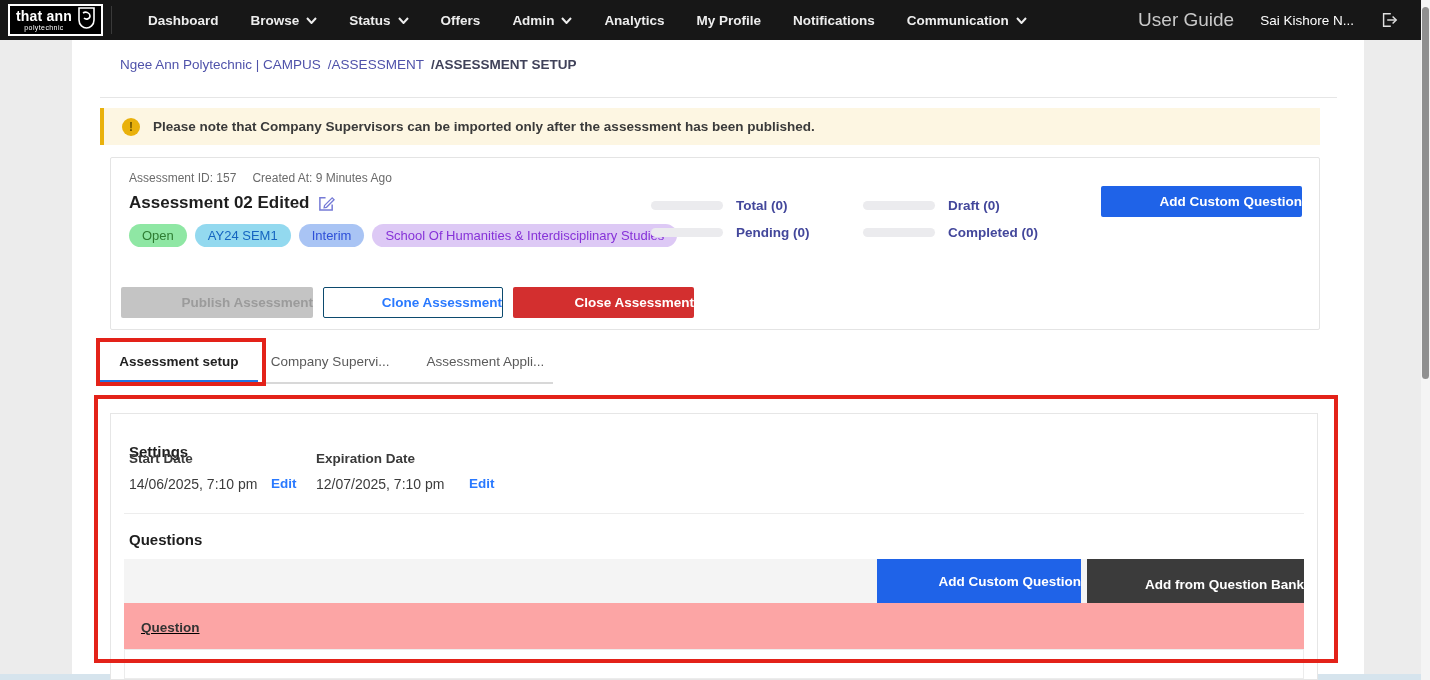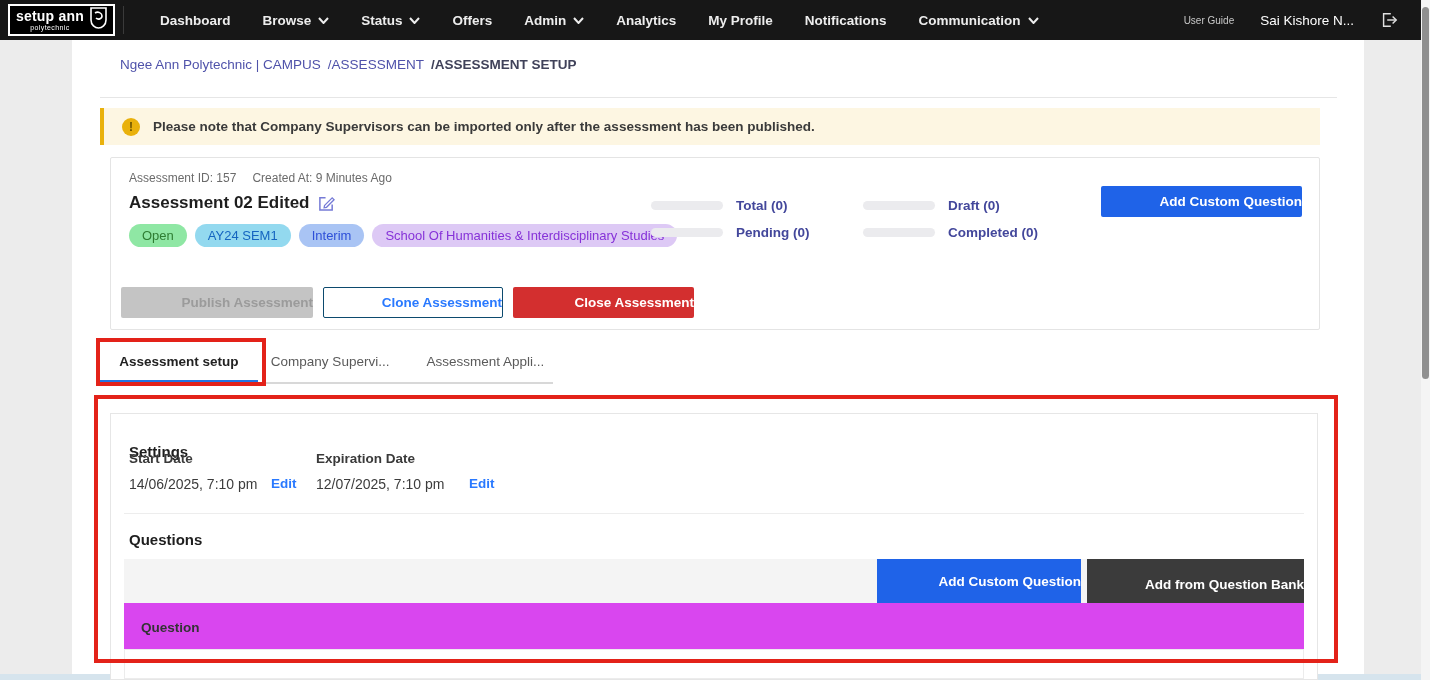--- a/index.html
+++ b/index.html
@@ -10,21 +10,21 @@
   .navbar { position:absolute; left:0; top:0; width:1430px; height:40px; background:#171717; display:flex; align-items:center; z-index:5; }
   .logo-box { margin-left:8px; height:32px; border:2px solid #fff; background:#000; display:flex; align-items:center; padding:2px 6px; gap:6px; }
   .logo-text { color:#fff; line-height:1; text-align:center; }
   .logo-line1 { font-size:14px; font-weight:bold; letter-spacing:.2px; display:block; }
   .logo-line2 { font-size:7px; display:block; margin-top:1px; letter-spacing:.4px; }
   .nav-sep { width:1px; height:28px; background:#3a3a3a; margin-left:8px; }
   .nav-items { display:flex; align-items:center; gap:32px; margin-left:36px; }
   .nav-item { color:#ededed; font-size:13.5px; font-weight:bold; display:flex; align-items:center; gap:7px; cursor:pointer; white-space:nowrap; }
   .chev { width:11px; height:7px; display:inline-block; }
   .nav-right { margin-left:auto; display:flex; align-items:center; gap:26px; margin-right:32px; }
-  .user-guide { color:#c9c9c9; font-size:10px; cursor:pointer; }
+  .user-guide { color:#c9c9c9; font-size:19px; cursor:pointer; }
   .user-name { color:#fff; font-size:13.5px; cursor:pointer; }
   .logout { width:18px; height:18px; cursor:pointer; }
 
   
   .main-panel { position:absolute; left:72px; top:40px; width:1292px; height:640px; background:#fff; }
   .scroll-track { position:absolute; right:0; top:0; width:9px; height:680px; background:#f4f4f4; z-index:6; }
   .scroll-thumb { position:absolute; left:1px; top:7px; width:7px; height:372px; background:#8f8f8f; border-radius:4px; }
   .bottom-band { position:absolute; left:0; top:674px; width:1430px; height:6px; background:#d6e4ed; }
 
   
@@ -86,35 +86,35 @@
   .date-value { position:absolute; top:62px; font-size:14px; color:#3c3c3c; }
   .val-start { left:18px; }
   .val-exp { left:205px; }
   .edit-link { position:absolute; top:62px; font-size:13.5px; font-weight:bold; color:#2979ff; cursor:pointer; }
   .edit-1 { left:160px; }
   .edit-2 { left:358px; }
   .divider { position:absolute; left:13px; top:99px; width:1180px; height:1px; background:#ededed; }
   .q-toolbar { position:absolute; left:13px; top:145px; width:1180px; height:44px; background:#f4f4f4; display:flex; justify-content:flex-end; }
   .btn-add-q { width:204px; height:44px; background:#1f63e8; color:#fff; border-radius:0; }
   .btn-add-bank { width:217px; height:51px; background:#3b3b3b; color:#fff; border-radius:0; margin-left:6px; }
-  .q-header { position:absolute; left:13px; top:189px; width:1180px; height:48px; background:#d946ef; display:flex; align-items:center; padding-left:17px; }
+  .q-header { position:absolute; left:13px; top:189px; width:1180px; height:48px; background:#fca5a5; display:flex; align-items:center; padding-left:17px;text-decoration:underline; }
   .q-header-text { font-size:13.5px; font-weight:bold; color:#333; }
   .q-empty-row { position:absolute; left:13px; top:235px; width:1180px; height:30px; background:#fff; border:1px solid #ececec; }
 </style>
 </head>
 <body>
 
 <div class="screen">
 
   <div class="main-panel"></div>
 
   <div class="navbar">
     <div class="logo-box">
       <span class="logo-text">
-        <span class="logo-line1">setup ann</span>
+        <span class="logo-line1">that ann</span>
         <span class="logo-line2">polytechnic</span>
       </span>
       <span>
         <svg width="17" height="22" viewBox="0 0 17 22">
             <path d="M1 1 h15 v12 c0 5 -4 8 -7.5 8 C5 21 1 18 1 13 Z" fill="none" stroke="#fff" stroke-width="1.6"></path>
             <path d="M5 6 c3 -2 7 0 7 3 c0 3 -4 4 -6 2" fill="none" stroke="#fff" stroke-width="1.6"></path>
           </svg>
       </span>
     </div>
     <div class="nav-sep"></div>

